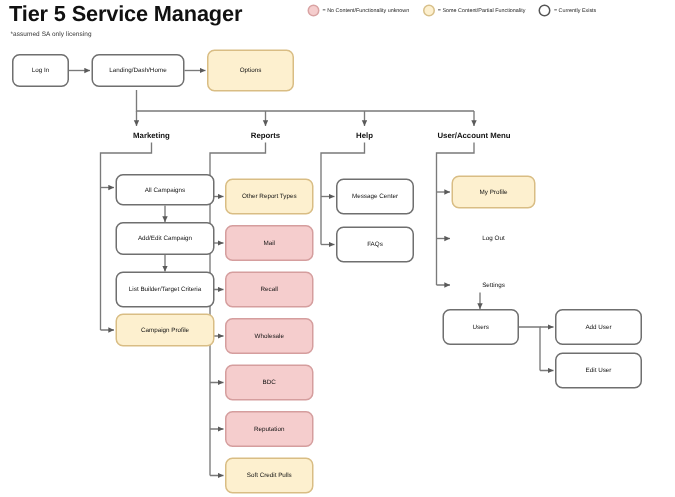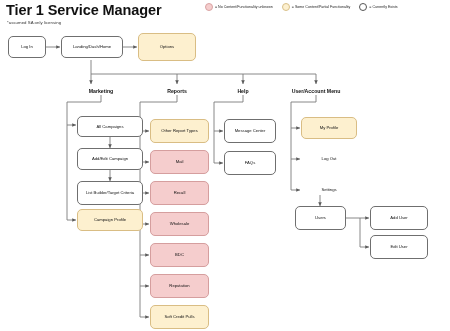--- a/index.html
+++ b/index.html
@@ -54,21 +54,21 @@
   .plain{
     position:absolute;font-size:4.2px;color:#111;
     text-align:center;white-space:nowrap;
   }
 </style>
 </head>
 <body>
 
 <div id="canvas">
 
-  <div class="title">Tier 1 Service Manager</div>
+  <div class="title">Tier 5 Service Manager</div>
   <div class="subtitle">*assumed SA only licensing</div>
 
   <div class="legend">
     <div class="legend-item">
       <span class="swatch sw-pink"></span>
       <span class="legend-text">= No Content/Functionality unknown</span>
     </div>
     <div class="legend-item">
       <span class="swatch sw-yellow"></span>
       <span class="legend-text">= Some Content/Partial Functionality</span>

